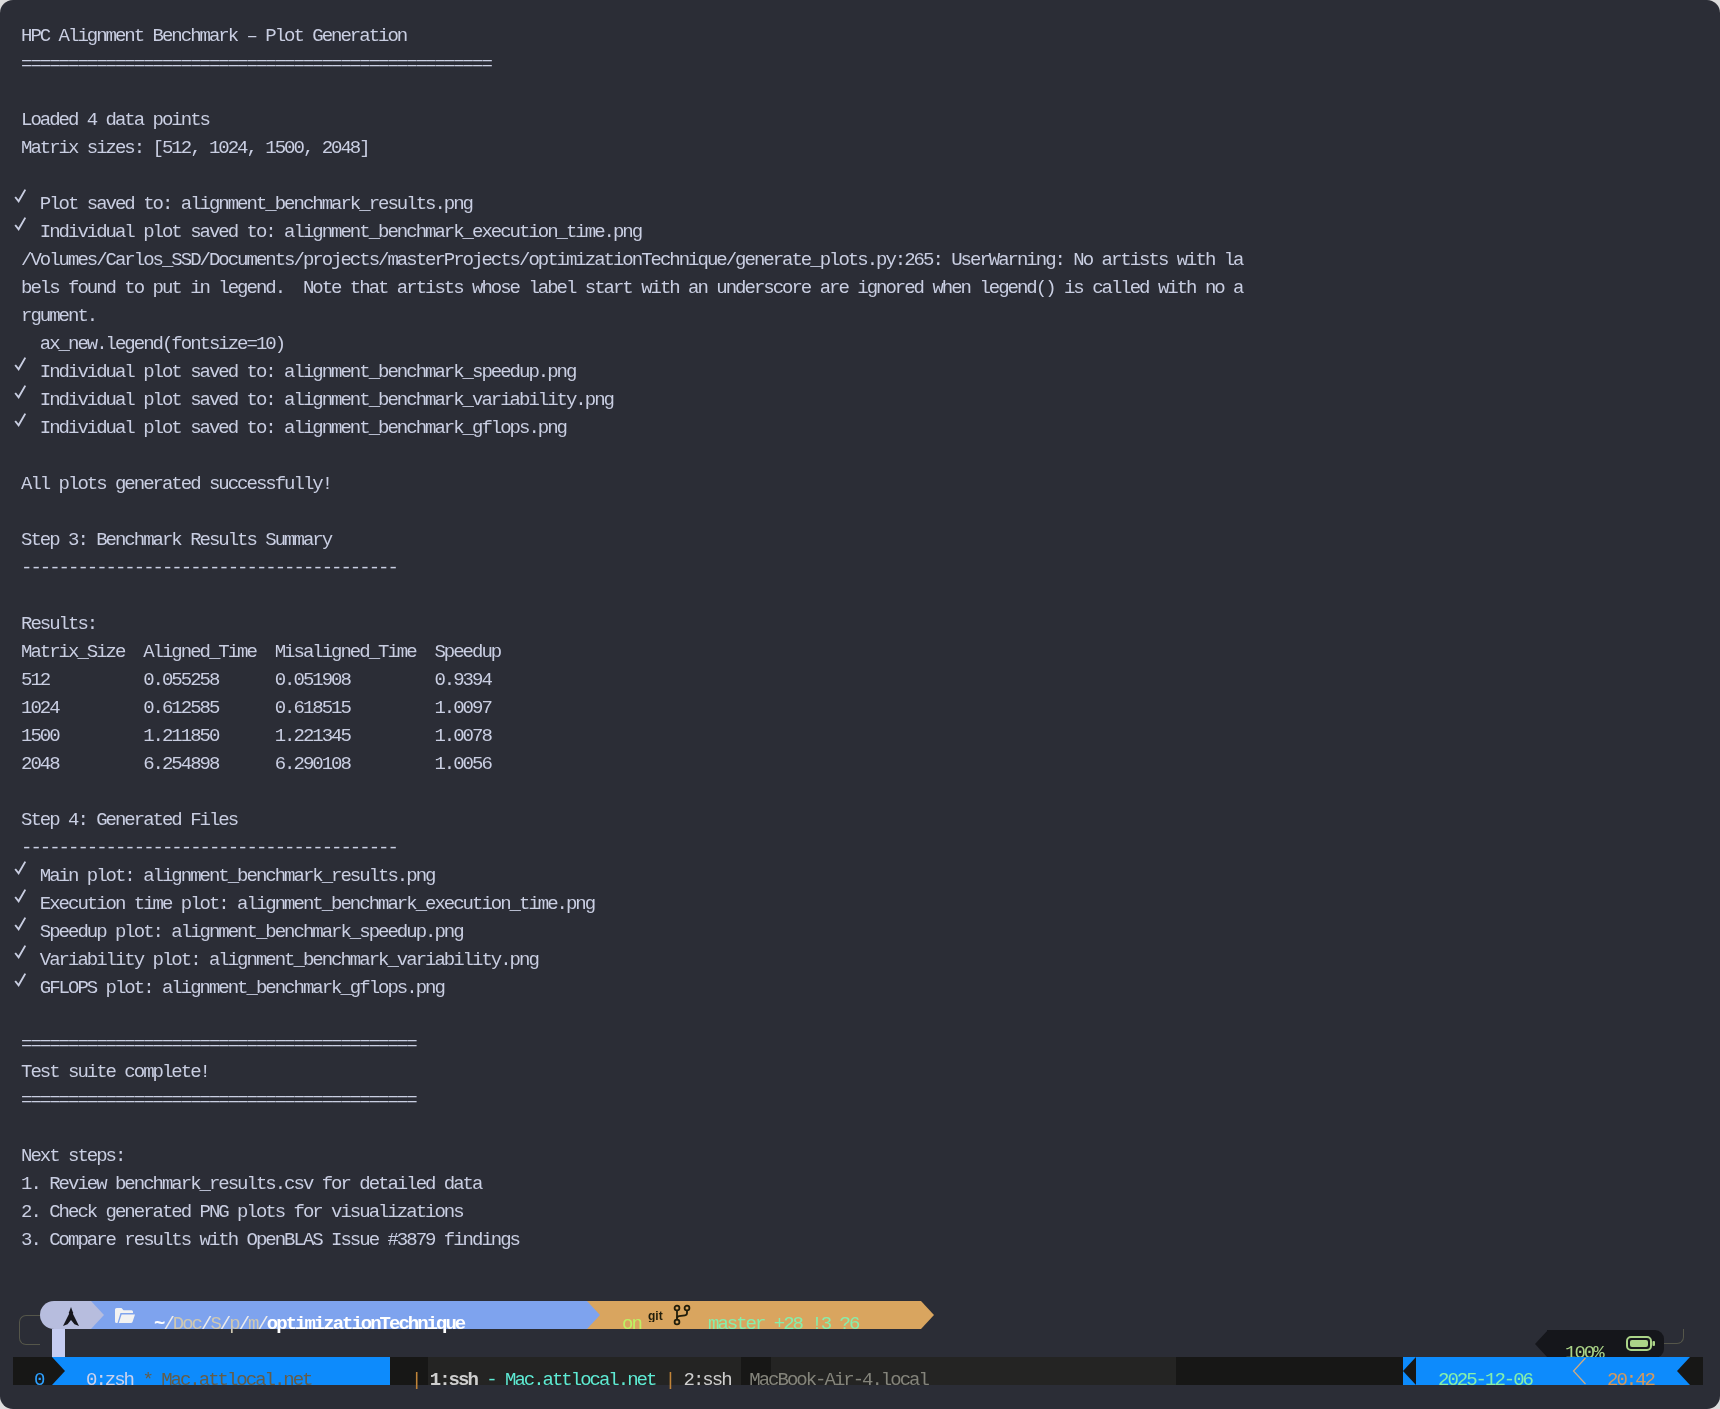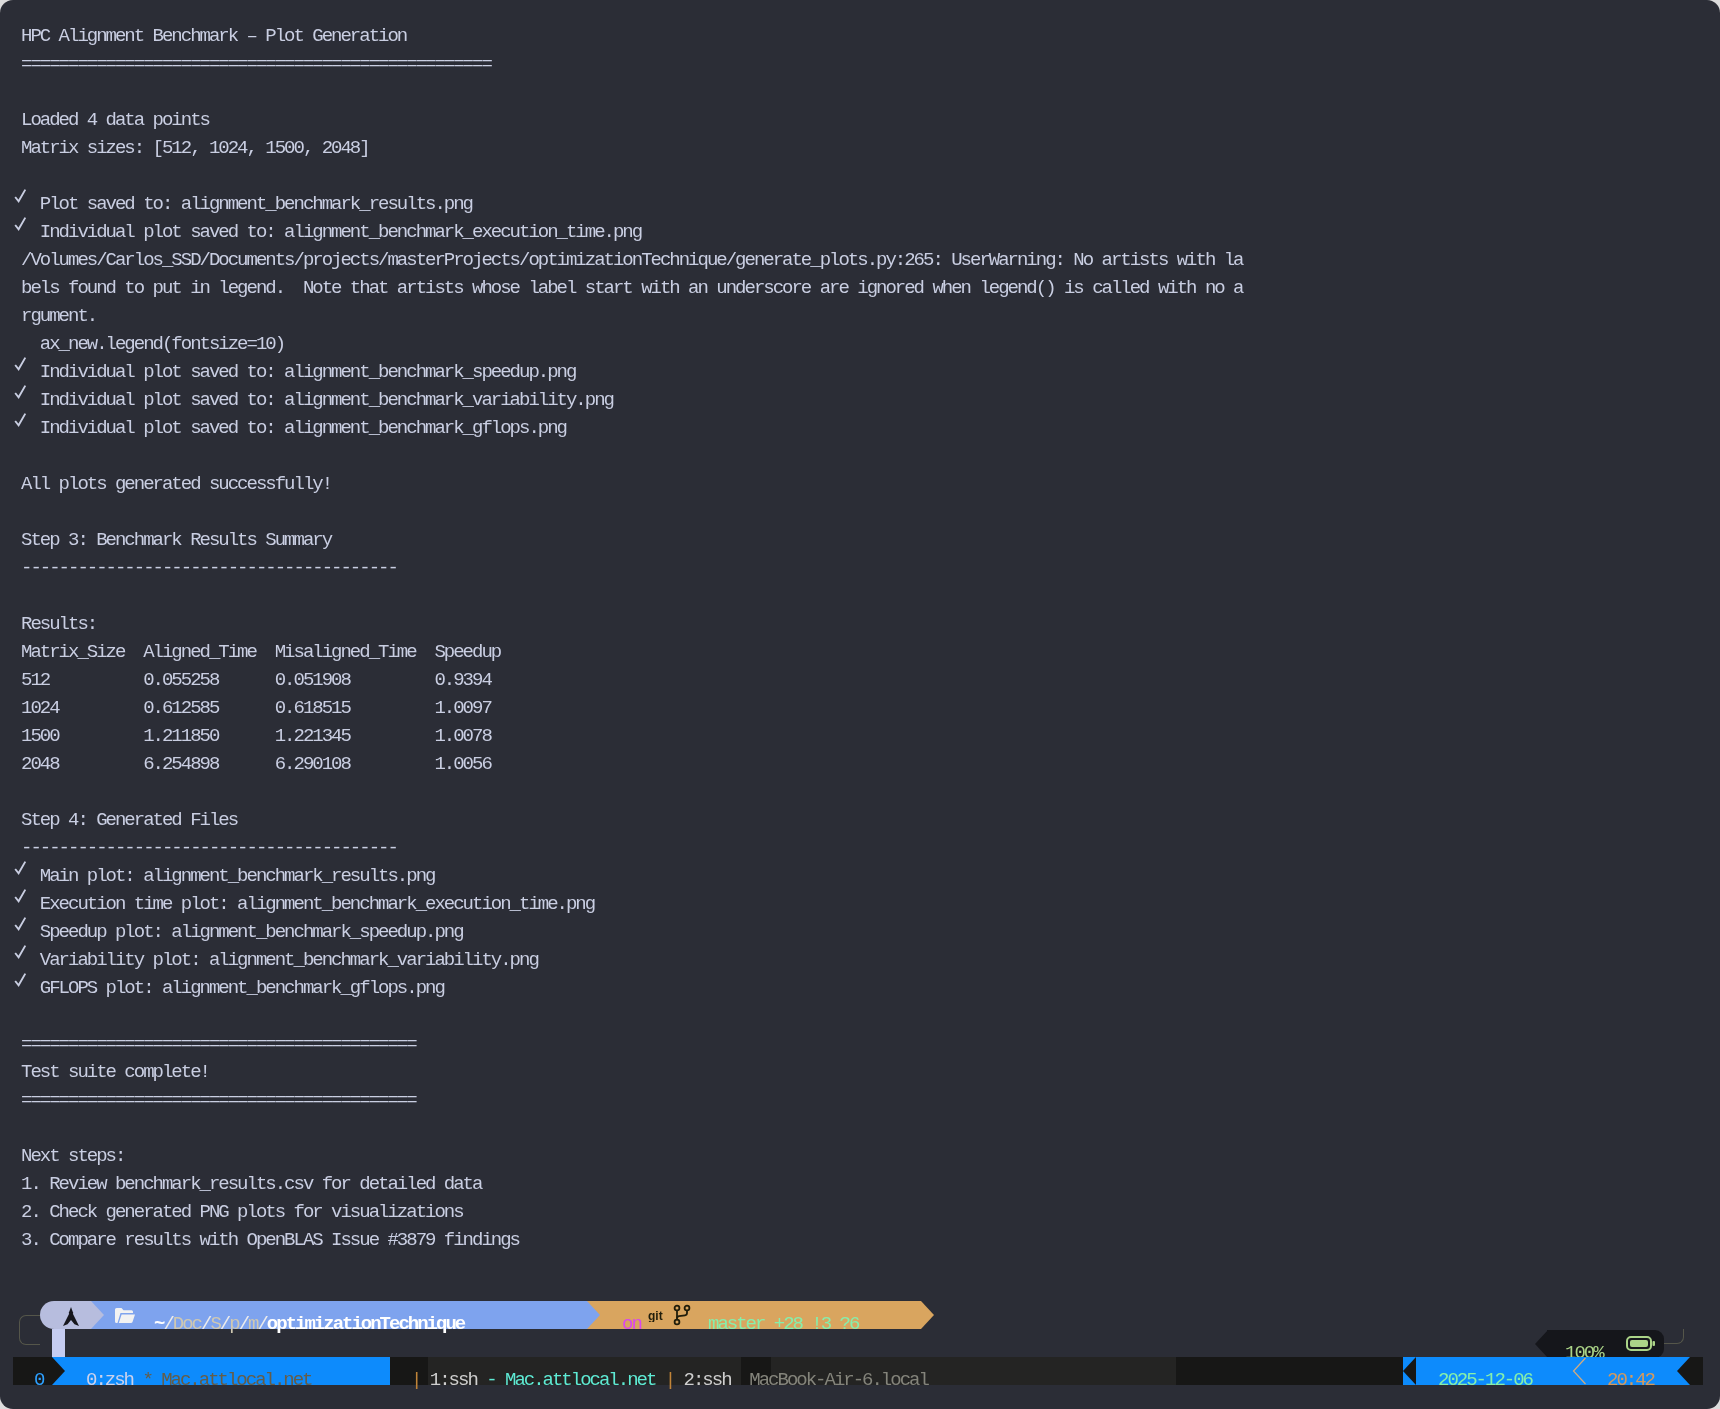--- a/index.html
+++ b/index.html
@@ -99,21 +99,21 @@
 </svg>
 
 <svg class="abs" style="left:672px;top:1304px" width="20" height="22" viewBox="0 0 20 22" fill="none" stroke="#201d0b" stroke-width="1.8">
   <circle cx="5" cy="4" r="2.4"></circle>
   <circle cx="15" cy="4" r="2.4"></circle>
   <circle cx="5" cy="18" r="2.4"></circle>
   <path d="M 5 6.4 L 5 15.6"></path>
   <path d="M 15 6.4 L 15 9 Q 15 11 13 11.3 L 7 12.2 Q 5 12.5 5 14.5"></path>
 </svg>
 <pre class="abs" style="left:146px;top:1302.3px"><span style="color:#fff;font-weight:bold">~</span><span style="color:#ececec">/</span><span style="color:#cfc8b2">Doc</span><span style="color:#ececec">/</span><span style="color:#cfc8b2">S</span><span style="color:#ececec">/</span><span style="color:#cfc8b2">p</span><span style="color:#ececec">/</span><span style="color:#cfc8b2">m</span><span style="color:#ececec">/</span><span style="color:#fff;font-weight:bold">optimizationTechnique</span></pre>
-<pre class="abs" style="left:614px;top:1302.3px;color:#d946ef">on</pre>
+<pre class="abs" style="left:614px;top:1302.3px;color:#bef264">on</pre>
 <pre class="abs" style="left:700px;top:1302.3px;color:#86efac">master +28 !3 ?6</pre>
 
 <div class="abs" style="left:52px;top:1329px;width:13px;height:28px;background:#c5ccf1"></div>
 
 <div class="abs" style="left:1547px;top:1329.5px;width:117px;height:28px;background:#15161b;border-radius:0 9px 9px 0"></div>
 <div class="tri" style="left:1534.5px;top:1329.5px;border-top:14px solid transparent;border-bottom:14px solid transparent;border-right:13px solid #15161b"></div>
 <pre class="abs" style="left:1557px;top:1330.8px;color:#abd488">100%</pre>
 <svg class="abs" style="left:1626px;top:1336px" width="30" height="15" viewBox="0 0 30 15">
   <rect x="1" y="1" width="24" height="13" rx="4" fill="none" stroke="#abd488" stroke-width="2"></rect>
   <rect x="4" y="4" width="18" height="7" rx="2" fill="#abd488"></rect>
@@ -123,20 +123,20 @@
 <div class="abs" style="left:13px;top:1357px;width:1690px;height:28px;background:#171716"></div>
 <div class="abs" style="left:52px;top:1357px;width:338px;height:28px;background:#0d8bfc"></div>
 <div class="tri" style="left:52px;top:1357px;border-top:14px solid transparent;border-bottom:14px solid transparent;border-left:13px solid #171716"></div>
 <div class="abs" style="left:1403px;top:1357px;width:287px;height:28px;background:#0d8bfc"></div>
 <div class="tri" style="left:1403px;top:1357px;border-top:14px solid transparent;border-bottom:14px solid transparent;border-right:13px solid #171716"></div>
 <div class="tri" style="left:1677px;top:1357px;border-top:14px solid transparent;border-bottom:14px solid transparent;border-right:13px solid #171716"></div>
 <div class="abs" style="left:428px;top:1357px;width:313px;height:28px;background:#242423"></div>
 <div class="abs" style="left:771px;top:1357px;width:405px;height:28px;background:#242423"></div>
 <pre class="abs" style="left:26px;top:1358.3px;color:#2da0ff">0</pre>
 <pre class="abs" style="left:78px;top:1358.3px"><span style="color:#ccd2ec;font-weight:normal">0:zsh</span><span style="color:#655d48;font-weight:normal"> * Mac.attlocal.net</span></pre>
-<pre class="abs" style="left:403px;top:1358.3px"><span style="color:#c08438">|</span><span> </span><span style="color:#cfcfcf;font-weight:normal">1:ssh</span><span style="color:#5eead4"> - Mac.attlocal.net</span><span> </span><span style="color:#c08438">|</span><span> </span><span style="color:#cfcfcf;font-weight:normal">2:ssh</span><span style="color:#84847b">  MacBook-Air-6.local</span></pre>
+<pre class="abs" style="left:403px;top:1358.3px"><span style="color:#c08438">|</span><span> </span><span style="color:#cfcfcf;font-weight:bold">1:ssh</span><span style="color:#5eead4"> - Mac.attlocal.net</span><span> </span><span style="color:#c08438">|</span><span> </span><span style="color:#cfcfcf;font-weight:normal">2:ssh</span><span style="color:#84847b">  MacBook-Air-4.local</span></pre>
 <pre class="abs" style="left:1430px;top:1358.3px;color:#86efac">2025-12-06</pre>
 <pre class="abs" style="left:1599px;top:1358.3px;color:#d49a5e">20:42</pre>
 <svg class="abs" style="left:1572px;top:1357px" width="18" height="28" viewBox="0 0 18 28" fill="none" stroke="#d2ab80" stroke-width="1.25">
   <path d="M 13.5 1 L 1.5 14 L 13.5 27"></path>
 </svg>
 
 <div class="abs" style="left:0;top:0;width:1720px;height:1409px;border-radius:13px;box-shadow:0 0 0 40px #dcdcdc;pointer-events:none"></div>
 
 </body></html>

